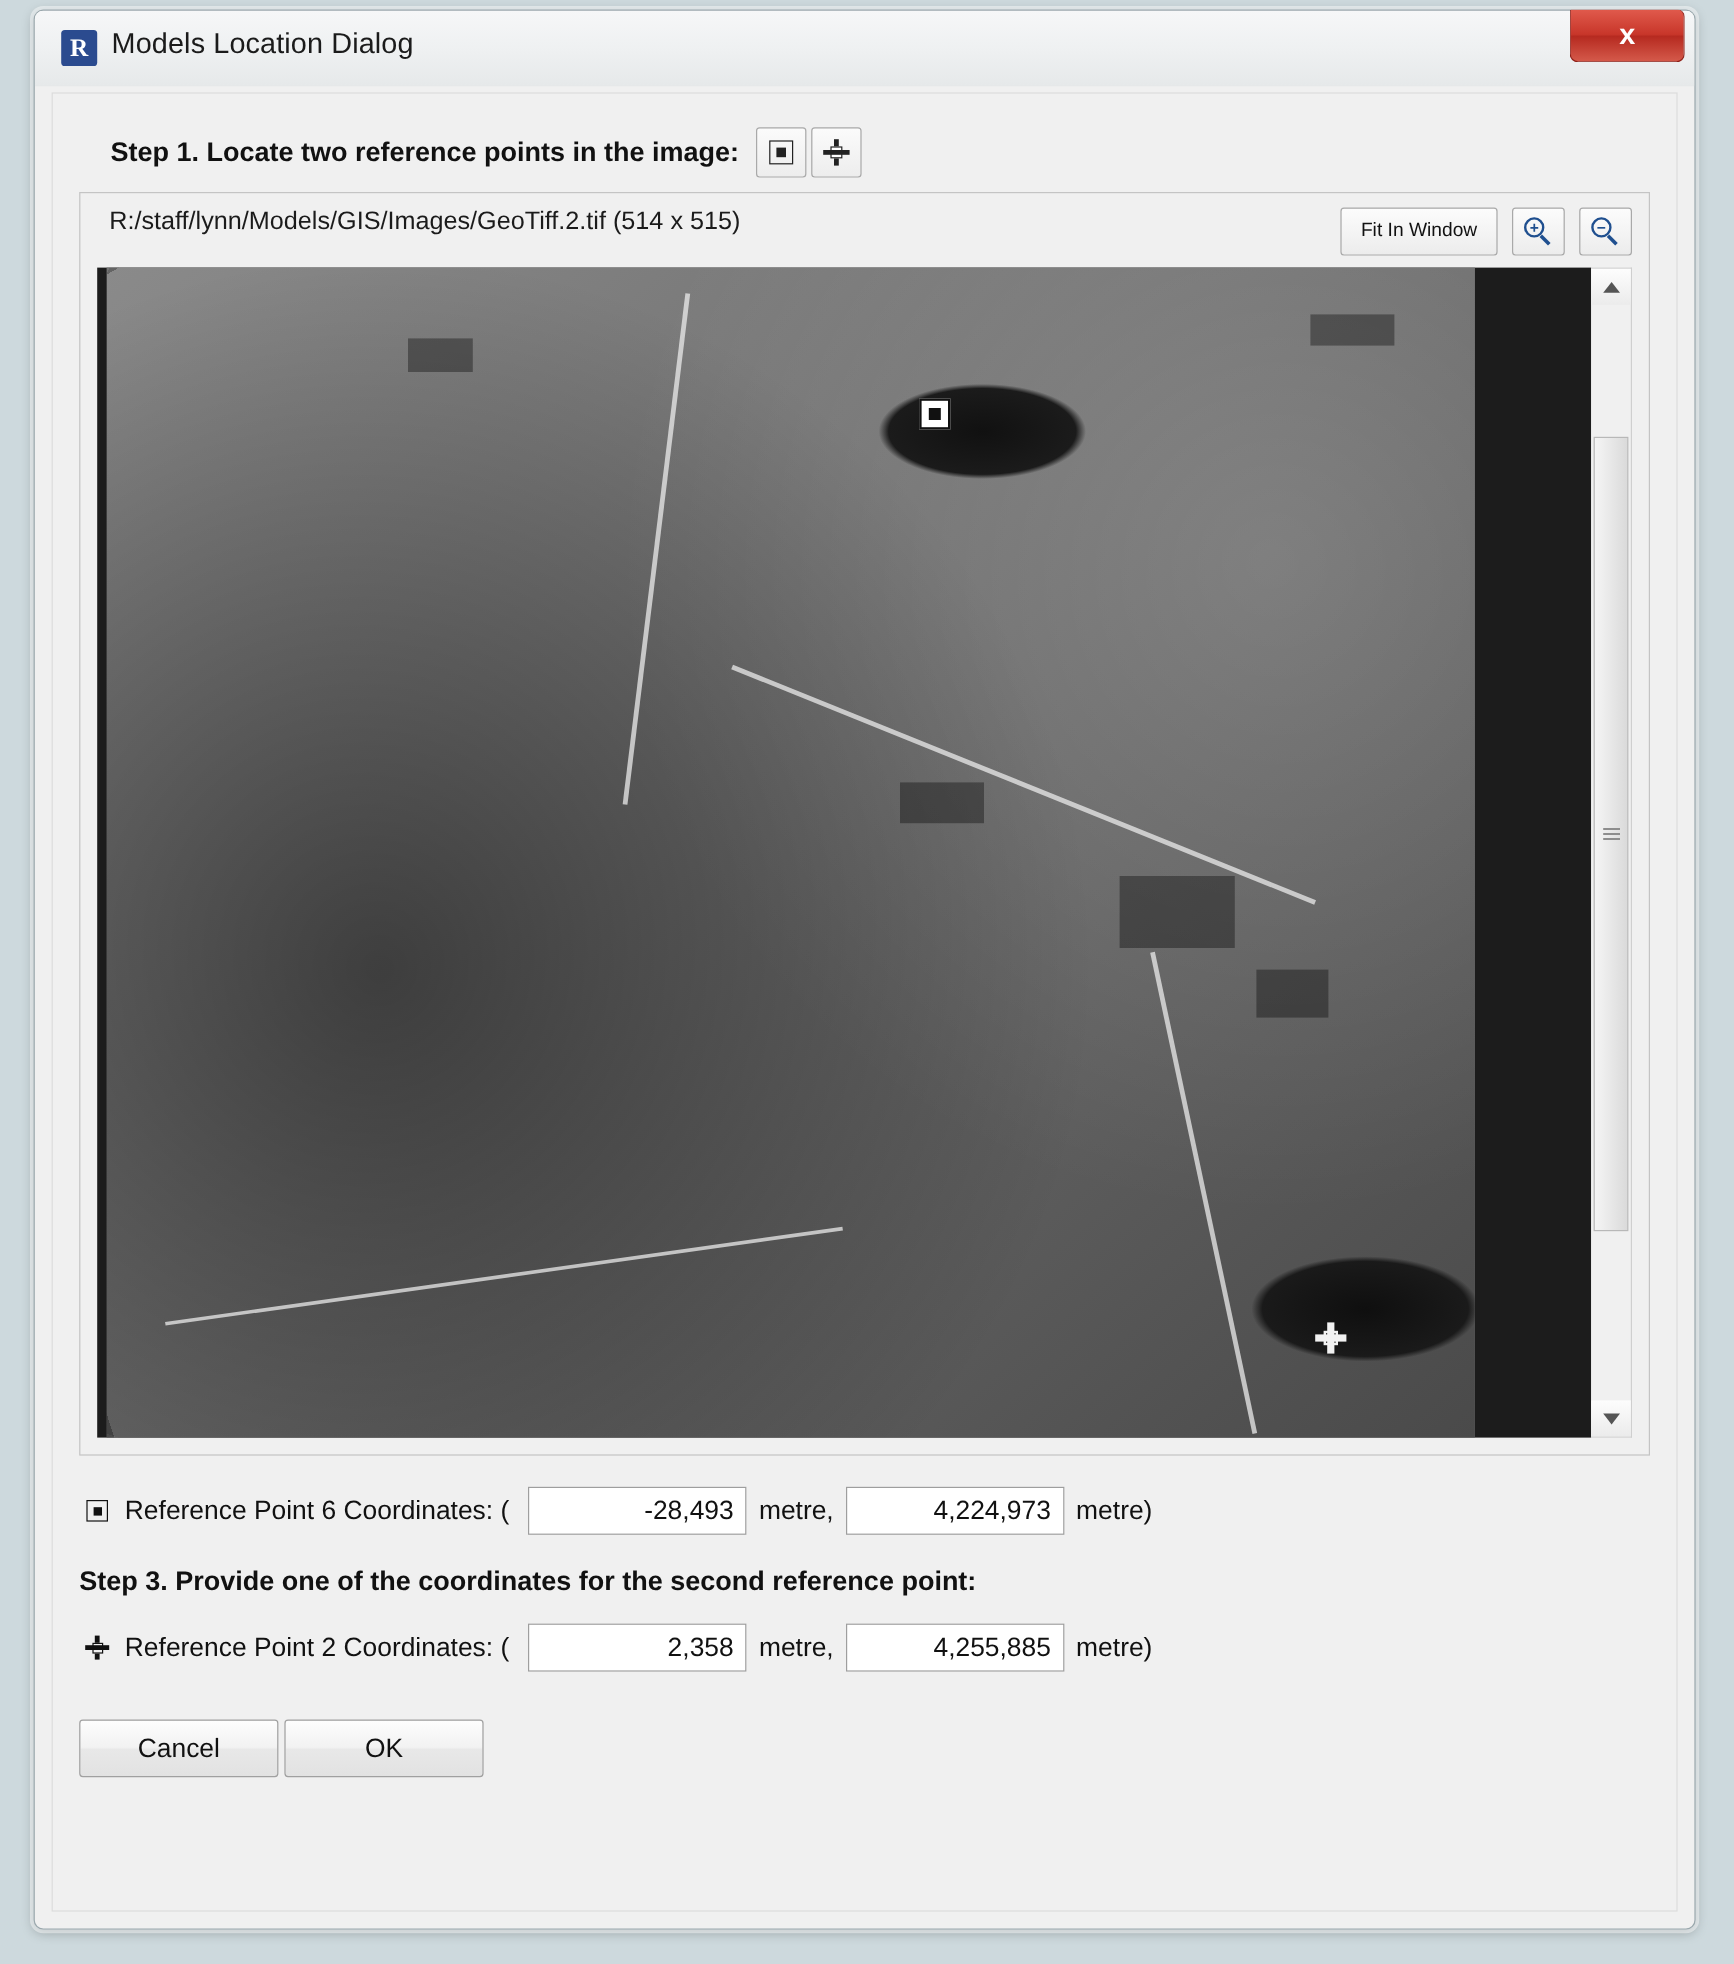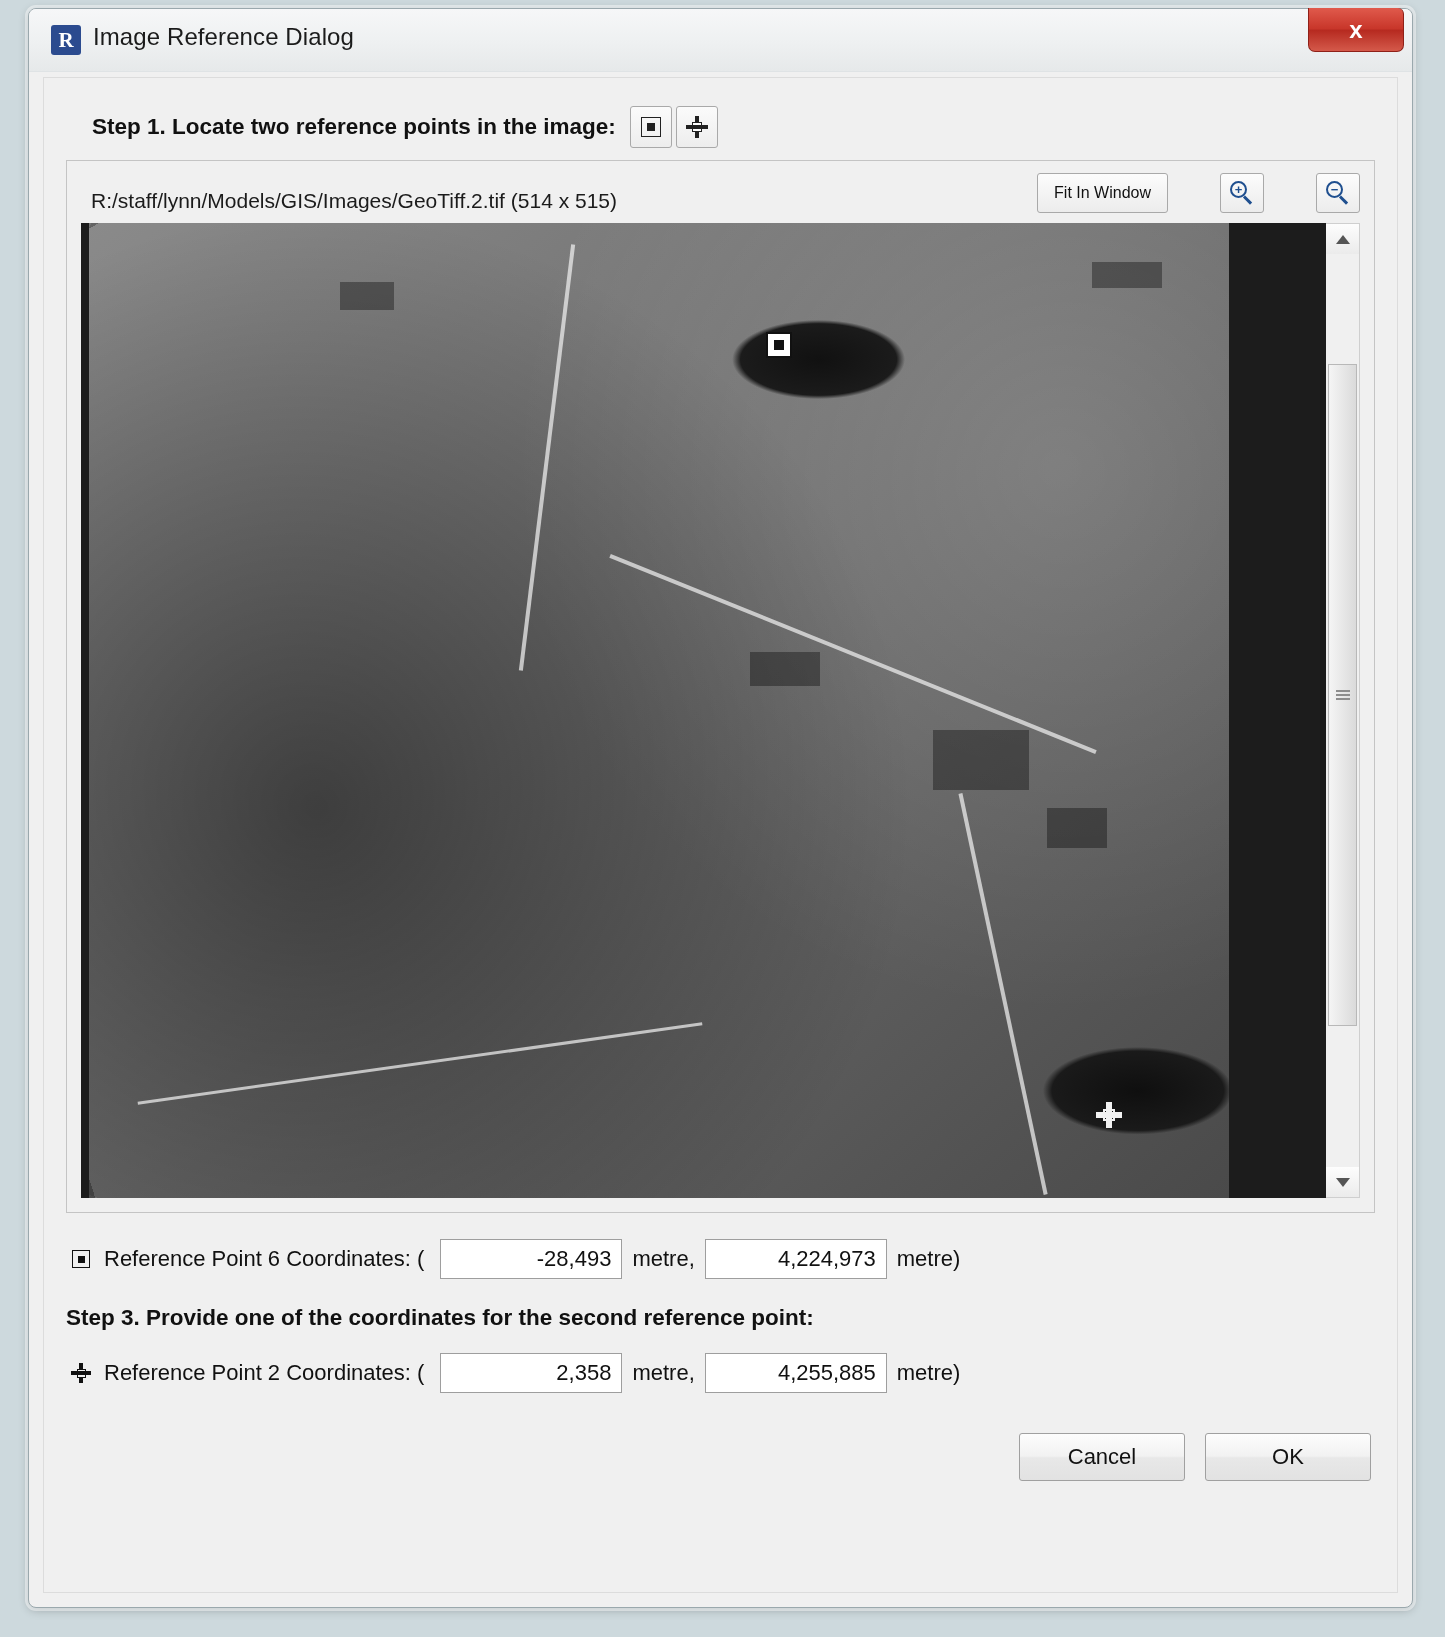--- a/index.html
+++ b/index.html
@@ -160,23 +160,22 @@
 
   
   .image-panel {
     border: 1px solid #c4c4c4;
     background: #f0f0f0;
     padding: 12px 14px 14px 14px;
     box-sizing: border-box;
   }
   .panel-head {
     display: flex;
-    align-items: flex-end;
+    align-items: flex-start;
     margin-bottom: 10px;
-    gap: 40px;
   }
   .file-path {
     font-size: 21px;
     color: #1b1b1b;
     flex: 1;
     padding-left: 10px;
   }
   .fit-btn {
     height: 40px;
     padding: 0 16px;
@@ -399,22 +398,21 @@
     margin: 12px 10px;
     box-sizing: border-box;
     color: #111;
   }
   .unit { font-size: 22px; }
 
   
   .footer {
     margin-top: 28px;
     display: flex;
-    justify-content: flex-end;
-    gap: 20px;
+    gap: 5px;
     padding-right: 4px;
   }
   .dlg-btn {
     width: 166px;
     height: 48px;
     font-size: 22px;
     color: #111;
     background: linear-gradient(to bottom, #fdfdfd 0%, #f2f2f2 48%, #e8e8e8 52%, #e2e2e2 100%);
     border: 1px solid #a0a0a0;
     border-radius: 3px;
@@ -424,21 +422,21 @@
 </style>
 </head>
 <body>
 
 <div class="window">
 
   <div class="titlebar">
     <div class="app-icon">
       <span class="glyph">R</span>
     </div>
-    <div class="title-text">Image Reference Dialog</div>
+    <div class="title-text">Models Location Dialog</div>
     <div class="close-btn">x</div>
   </div>
 
   <div class="content">
 
     <div class="step1-row">
       <span class="step-label">Step 1. Locate two reference points in the image:</span>
       <div class="tool-btn">
         <span class="icon-sq-in-sq"></span>
       </div>

